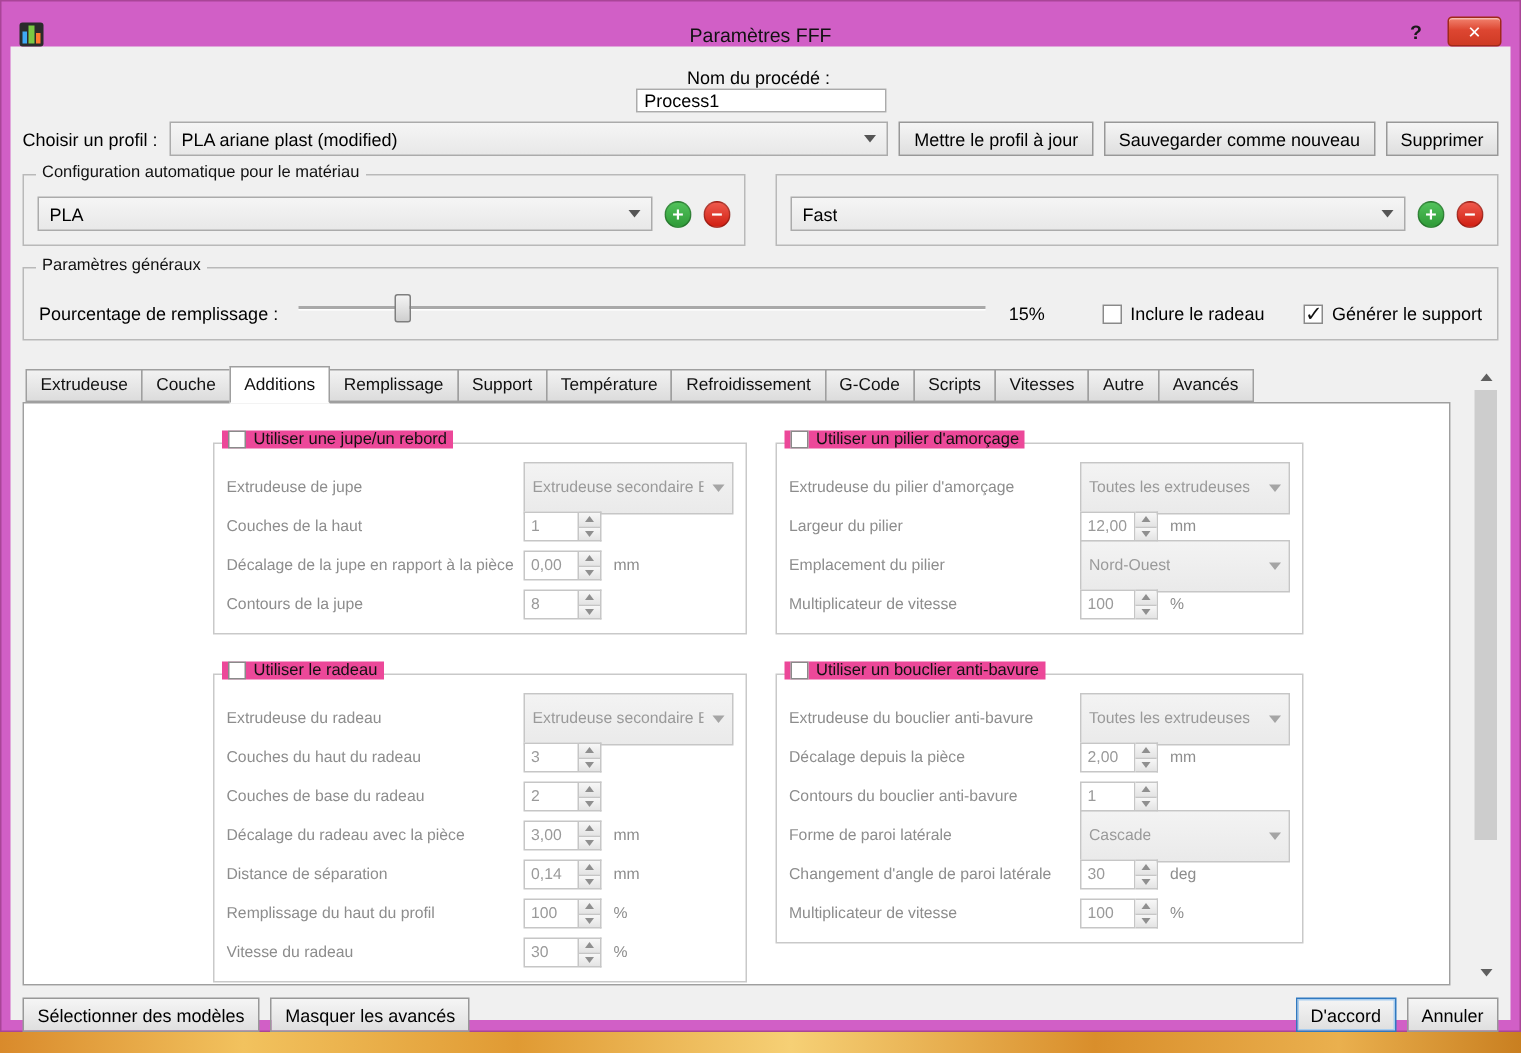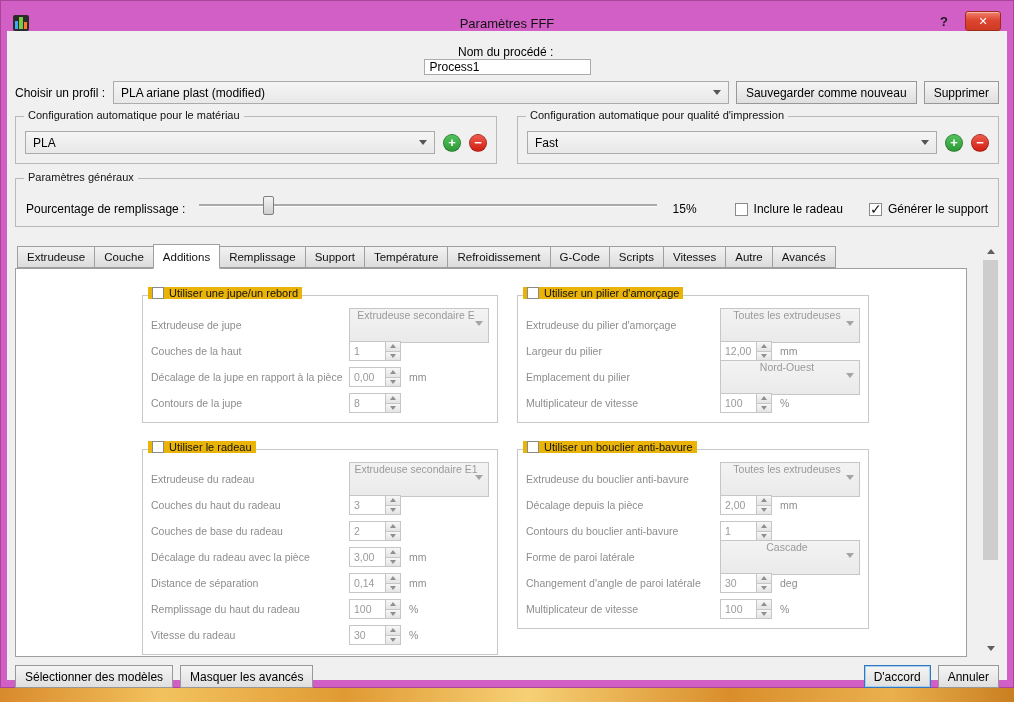--- a/index.html
+++ b/index.html
@@ -73,26 +73,26 @@
   .tabbar { display: flex; align-items: flex-end; height: 25px; padding-left: 2px; position: relative; z-index: 2; }
   .tab { height: 22px; display: flex; align-items: center; padding: 0 9px; font-size: 11.5px; color: #111;
     border: 1px solid #9f9f9f; background: linear-gradient(#f2f2f2,#dcdcdc); margin-right: -1px; }
   .tab.active { height: 25px; background: #fff; border-bottom: 1px solid #fff; margin-bottom: -1px; z-index: 3; }
   .pane { flex: 1; border: 1px solid #9f9f9f; background: #fff; padding: 26px 0 0 126px;
     display: flex; gap: 19px; align-items: flex-start; overflow: hidden; }
   .pcol { display: flex; flex-direction: column; }
   .pcol.left { width: 356px; flex: none; }
   .pcol.right { width: 352px; flex: none; }
   .pgb { position: relative; border: 1px solid #c9c9c9; margin-bottom: 26px; padding: 16px 8px 6px; }
-  .pgb .gb-legend { background: #eab308; top: -9px; left: 5px; font-size: 11px; }
+  .pgb .gb-legend { background: #ec4899; top: -9px; left: 5px; font-size: 11px; }
   .prow { display: flex; align-items: center; height: 26px; }
   .plabel { flex: 1; font-size: 10.5px; color: #8d8d8d; white-space: nowrap; overflow: hidden; }
   .ctl { width: 140px; flex: none; display: flex; align-items: center; }
   .combo.dis { width: 140px; height: 35px; font-size: 10.5px; color: #9a9a9a;
-    background: linear-gradient(#f3f3f3,#eaeaea); border: 1px solid #c6c6c6; padding: 0 5px; flex-direction: column; }
+    background: linear-gradient(#f3f3f3,#eaeaea); border: 1px solid #c6c6c6; padding: 0 5px; }
   .combo.dis .chev { border-top-color: #a5a5a5; }
   .spin { display: flex; height: 20px; flex: none; }
   .spinval { width: 37px; border: 1px solid #c6c6c6; background: #fff; color: #9a9a9a;
     font-size: 10.5px; display: flex; align-items: center; padding: 0 4px; }
   .spinarrows { width: 15px; display: flex; flex-direction: column; border: 1px solid #c6c6c6; border-left: none; }
   .sa { flex: 1; display: flex; align-items: center; justify-content: center;
     background: linear-gradient(#f7f7f7,#e4e4e4); }
   .sa + .sa { border-top: 1px solid #c6c6c6; }
   .sa i { width: 0; height: 0; border-left: 3px solid transparent; border-right: 3px solid transparent; }
   .sa.up i { border-bottom: 4px solid #8f8f8f; }
@@ -136,20 +136,21 @@
       <span class="flabel">Nom du procédé :</span>
       <input class="textbox" value="Process1" style="">
     </div>
 
     <div class="frow">
       <span class="flabel">Choisir un profil :</span>
       <div class="combo grow">
         <span class="cval">PLA ariane plast (modified)</span>
         <span class="chev"></span>
       </div>
+      <div class="btn">Mettre le profil à jour</div>
       <div class="btn">Sauvegarder comme nouveau</div>
       <div class="btn">Supprimer</div>
     </div>
 
     <div class="cols2">
       <div class="gb">
         <div class="gb-legend">Configuration automatique pour le matériau</div>
         <div class="gb-inner">
           <div class="combo grow">
             <span class="cval">PLA</span>
@@ -157,21 +158,20 @@
           </div>
           <div class="iconbtn plus">
               <span>+</span>
             </div>
           <div class="iconbtn minus">
               <span>−</span>
             </div>
         </div>
       </div>
       <div class="gb">
-        <div class="gb-legend">Configuration automatique pour qualité d'impression</div>
         <div class="gb-inner">
           <div class="combo grow">
             <span class="cval">Fast</span>
             <span class="chev"></span>
           </div>
           <div class="iconbtn plus">
               <span>+</span>
             </div>
           <div class="iconbtn minus">
               <span>−</span>
@@ -371,21 +371,21 @@
           <div class="sa dn">
                             <i></i>
                           </div>
         </div>
       </div>
       <span class="unit">mm</span>
     </div>
   </div>
 
   <div class="prow">
-    <span class="plabel">Remplissage du haut du radeau</span>
+    <span class="plabel">Remplissage du haut du profil</span>
     <div class="ctl">
       <div class="spin">
         <div class="spinval">100</div>
         <div class="spinarrows">
           <div class="sa up">
                             <i></i>
                           </div>
           <div class="sa dn">
                             <i></i>
                           </div>

